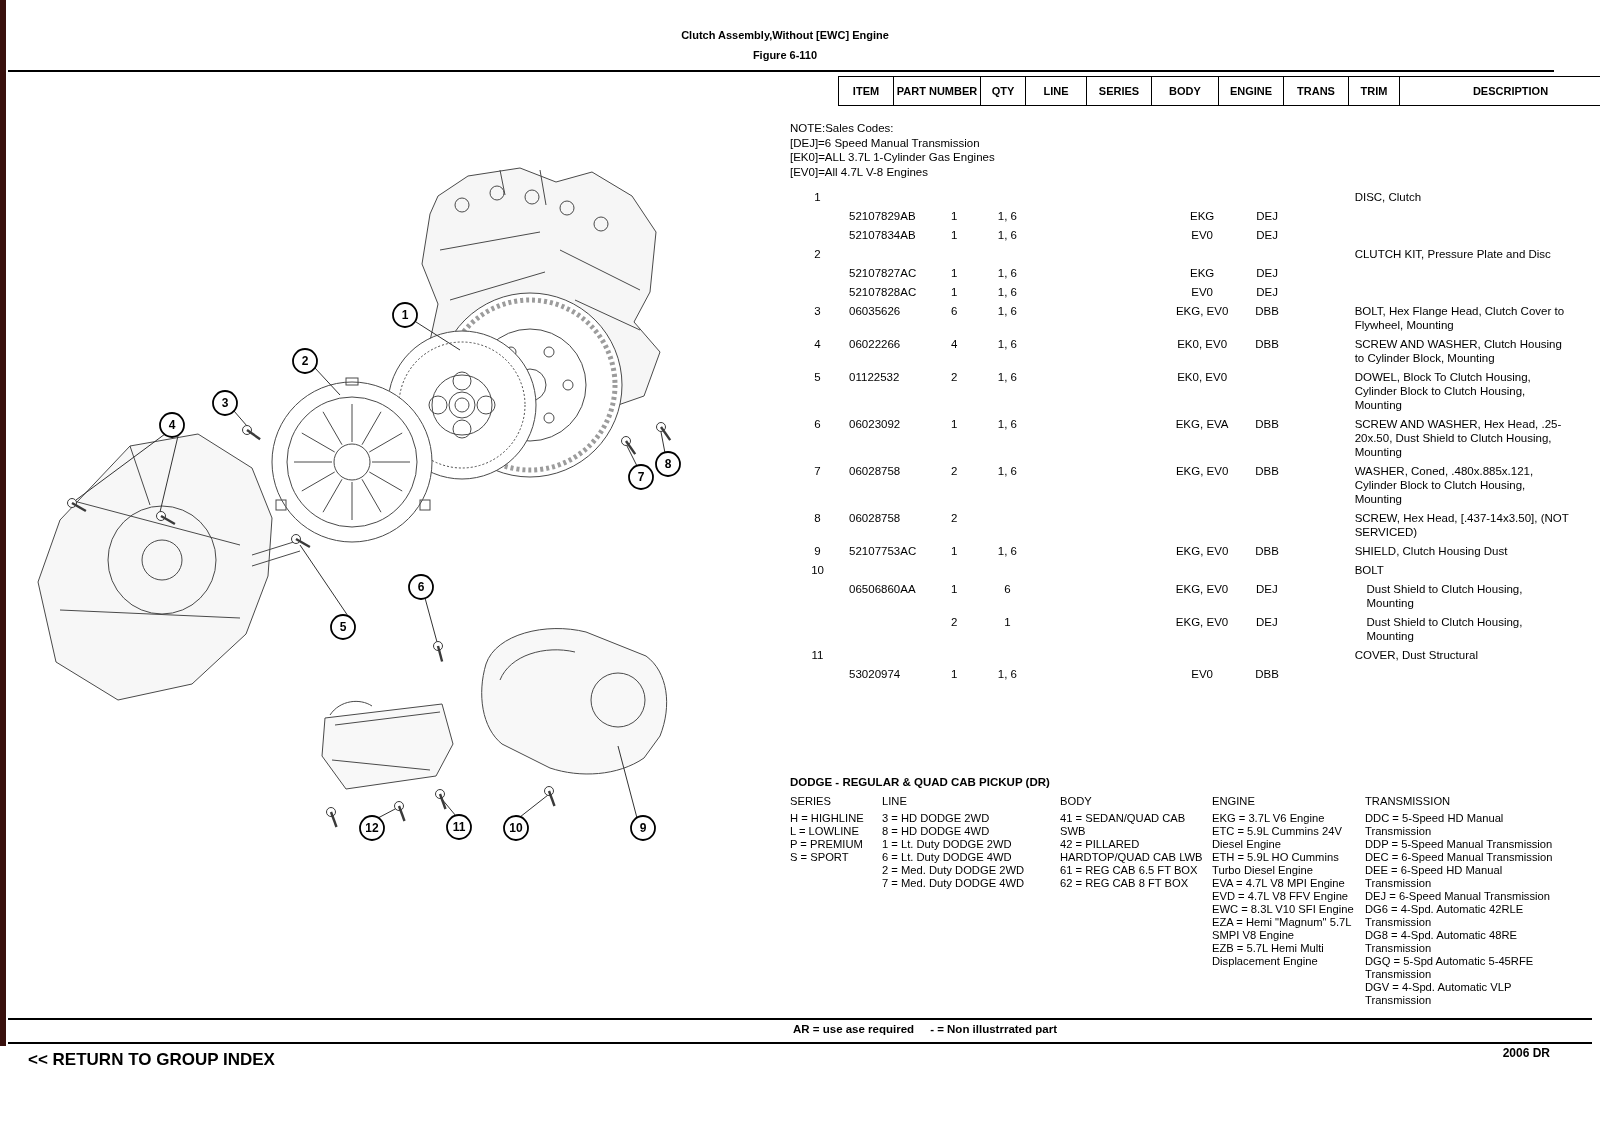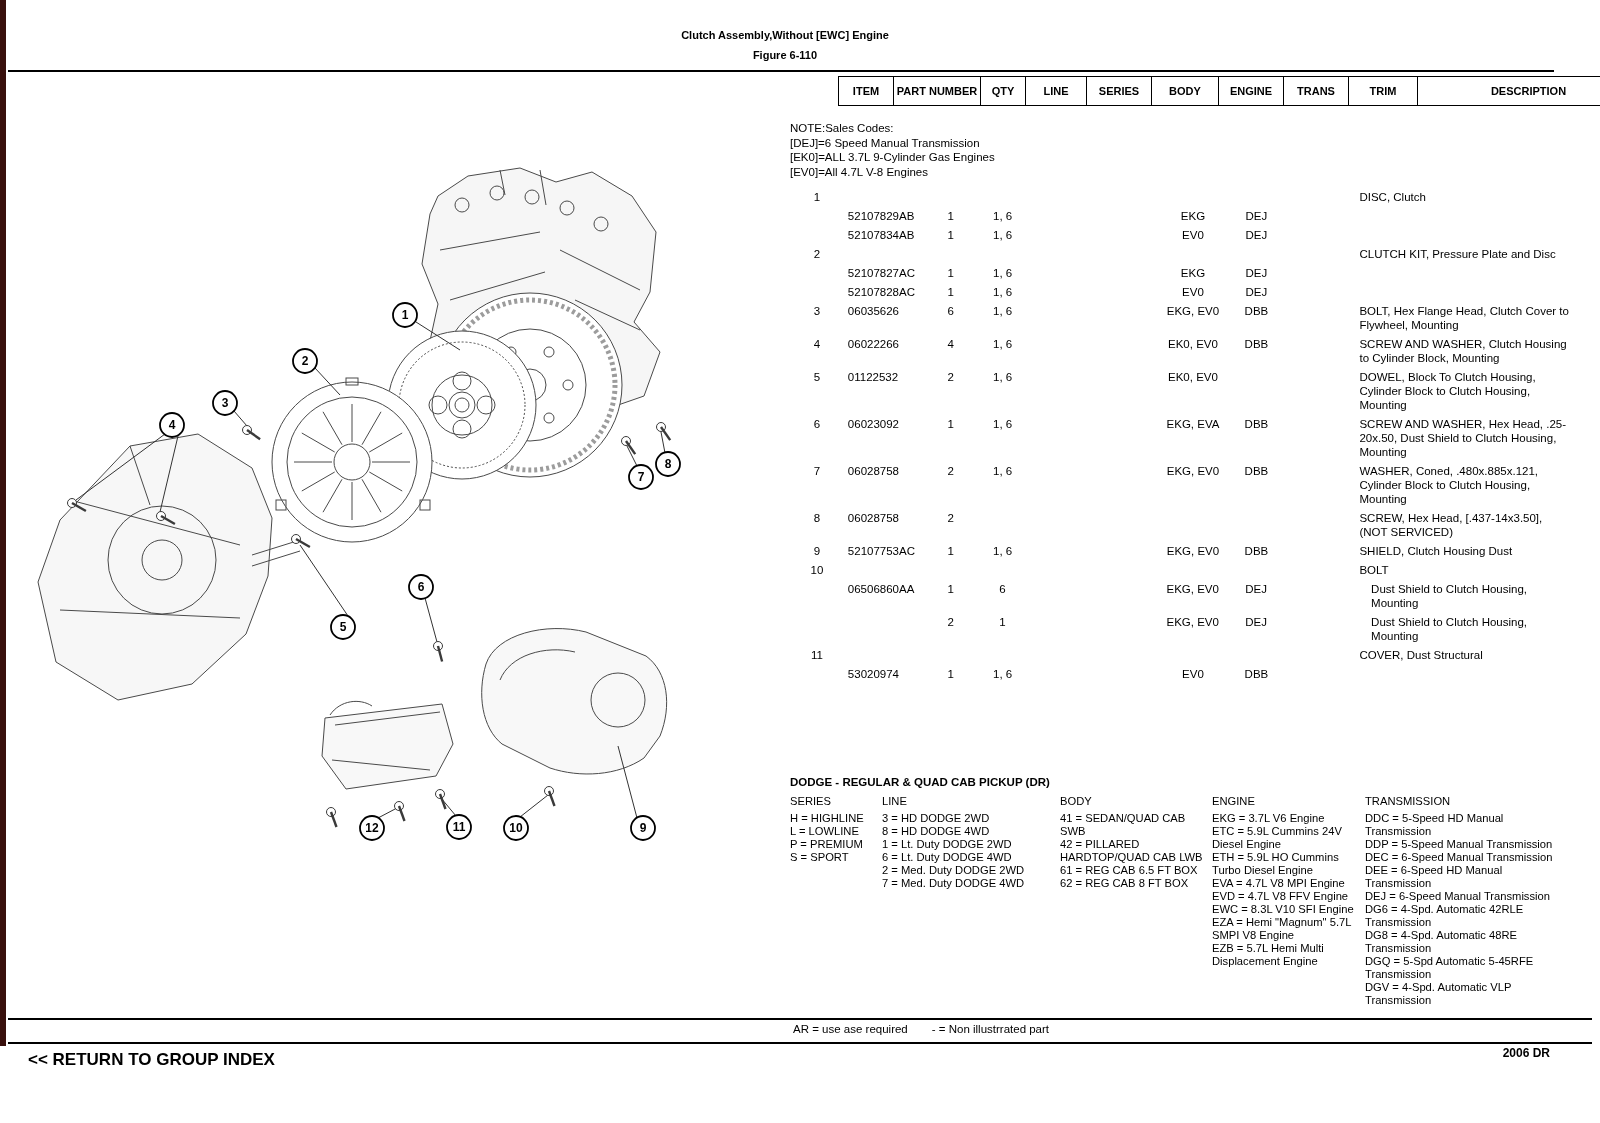--- a/index.html
+++ b/index.html
@@ -11,21 +11,21 @@
   #left-bar{left:0;top:0;width:6px;height:1046px;background:#39100d;}
   #title-block{left:0;top:25px;width:1570px;text-align:center;font-weight:bold;font-size:11px;line-height:20px;}
   #rule-top{left:8px;top:70px;width:1546px;height:2px;background:#000;}
 
   
   #thead{left:790px;top:76px;display:flex;padding-left:48px;}
   .hcell{border:1px solid #000;margin-left:-1px;height:30px;display:flex;align-items:center;justify-content:center;
          font-weight:bold;font-size:11px;line-height:12px;text-align:center;box-sizing:border-box;background:#fff;}
   .hcell:first-child{margin-left:0;}
   .c-item{width:56px;}.c-part{width:88px;}.c-qty{width:46px;}.c-line{width:62px;}.c-series{width:66px;}
-  .c-body{width:68px;}.c-engine{width:66px;}.c-trans{width:66px;}.c-trim{width:70px;}.c-desc{width:223px;}
+  .c-body{width:68px;}.c-engine{width:66px;}.c-trans{width:66px;}.c-trim{width:52px;}.c-desc{width:223px;}
 
   #notes{left:790px;top:121px;font-size:11.5px;line-height:14.5px;}
 
   #rows{left:790px;top:190px;width:780px;font-size:11.5px;}
   .prow{display:flex;margin-bottom:5px;line-height:14px;}
   .cell{box-sizing:border-box;}
   .cell.c-item,.cell.c-qty,.cell.c-line,.cell.c-engine,.cell.c-trans{text-align:center;}
   .cell.c-part{padding-left:4px;}
   .cell.c-desc{padding-left:4px;}
   .cell.c-desc.indent{padding-left:16px;}
@@ -33,21 +33,21 @@
   
   #legend{left:790px;top:752px;width:800px;}
   #legend-title{font-weight:bold;font-size:11.5px;margin-bottom:7px;margin-top:24px;}
   #legend-cols{display:flex;}
   .legend-col{font-size:11.2px;line-height:13px;padding-right:6px;box-sizing:border-box;}
   .legend-col .lhead{margin-bottom:4px;}
   .lw0{width:92px;}.lw1{width:178px;}.lw2{width:152px;}.lw3{width:153px;}.lw4{width:205px;}
 
   
   #rule-b1{left:8px;top:1018px;width:1584px;height:2px;background:#000;}
-  #footer-note{left:793px;top:1023px;font-size:11.5px;font-weight:normal;display:flex;gap:24px;}
+  #footer-note{left:793px;top:1023px;font-size:11.5px;font-weight:bold;display:flex;gap:16px;}
   #rule-b2{left:8px;top:1042px;width:1584px;height:2px;background:#000;}
   #footer-year{left:1390px;top:1046px;width:160px;text-align:right;font-weight:bold;font-size:12px;}
   #return-link{left:28px;top:1050px;font-weight:bold;font-size:17px;cursor:pointer;}
 
   #diagram{left:10px;top:162px;}
   svg text{font-family:"Liberation Sans", sans-serif;}
 </style>
 </head>
 <body>
 
@@ -265,21 +265,21 @@
     <div class="hcell c-body">BODY</div>
     <div class="hcell c-engine">ENGINE</div>
     <div class="hcell c-trans">TRANS</div>
     <div class="hcell c-trim">TRIM</div>
     <div class="hcell c-desc">DESCRIPTION</div>
   </div>
 
 <div class="abs" id="notes">
     <div>NOTE:Sales Codes:</div>
     <div>[DEJ]=6 Speed Manual Transmission</div>
-    <div>[EK0]=ALL 3.7L 9-Cylinder Gas Engines</div>
+    <div>[EK0]=ALL 3.7L 1-Cylinder Gas Engines</div>
     <div>[EV0]=All 4.7L V-8 Engines</div>
   </div>
 
 <div class="abs" id="rows">
     <div class="prow">
       <div class="cell c-item">1</div>
       <div class="cell c-part"></div>
       <div class="cell c-qty"></div>
       <div class="cell c-line"></div>
       <div class="cell c-series"></div>

